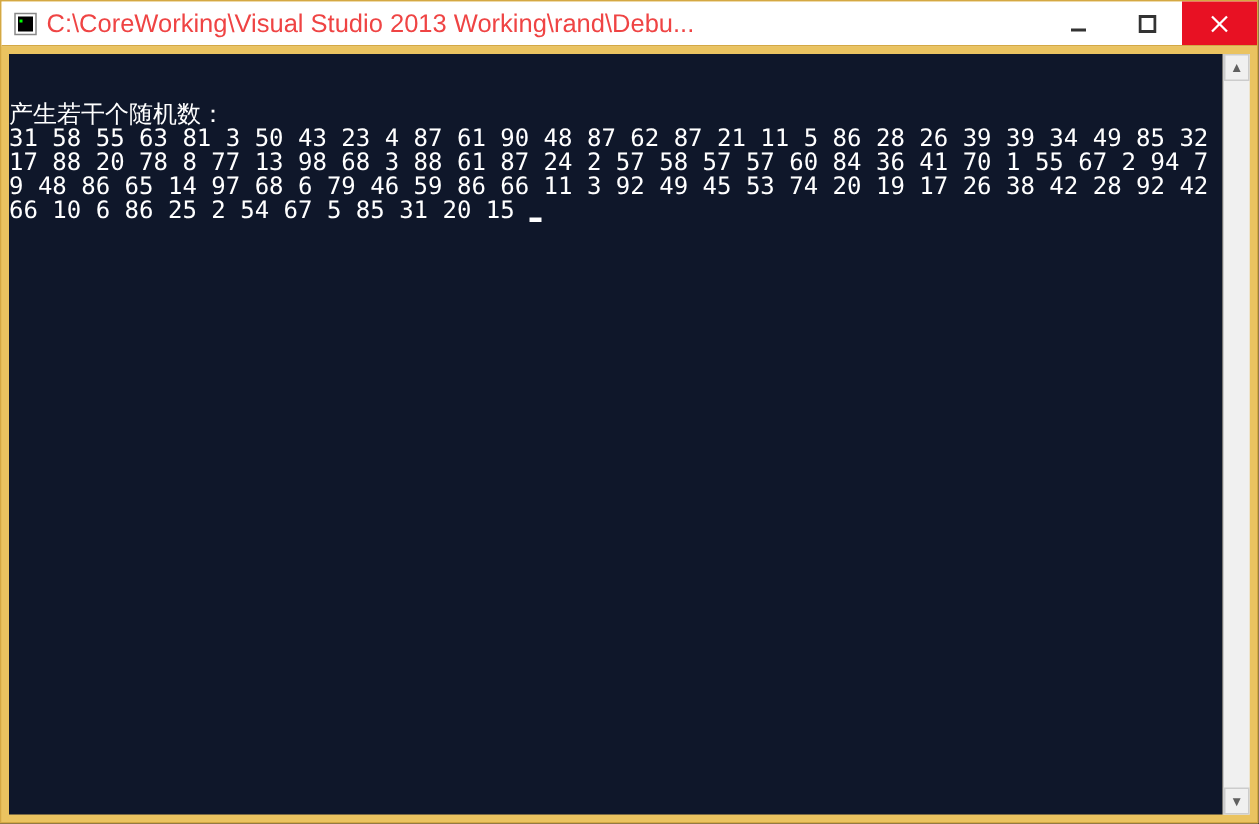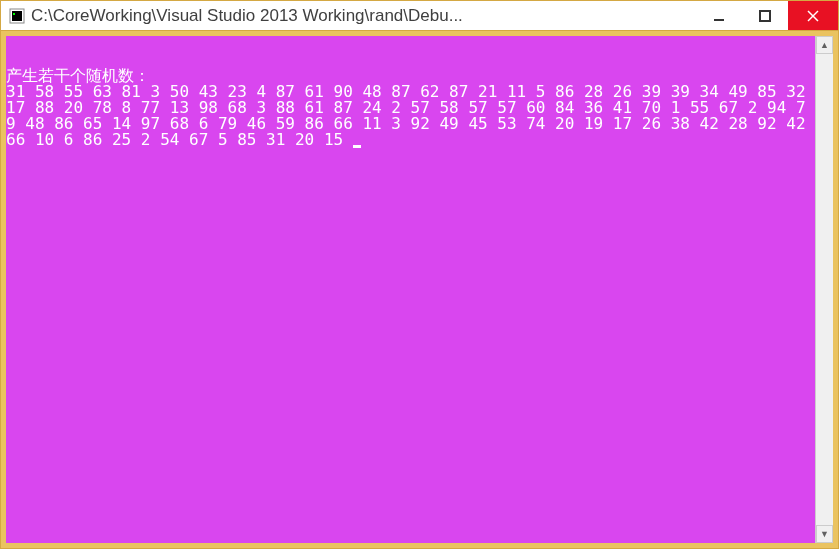--- a/index.html
+++ b/index.html
@@ -33,21 +33,21 @@
       width: 16px;
       height: 16px;
       margin-right: 6px;
       display: inline-flex;
       align-items: center;
       justify-content: center;
     }
     .title-text {
       flex: 1;
       font-size: 17px;
-      color: #404040;
+      color: #ef4444;
       white-space: nowrap;
       overflow: hidden;
       text-overflow: ellipsis;
     }
     .window-controls {
       display: flex;
       height: 100%;
     }
     .win-btn {
       width: 46px;
@@ -68,21 +68,21 @@
       display: block;
     }
     .content-area {
       flex: 1;
       background: #eac360;
       padding: 5px;
       display: flex;
     }
     .console {
       flex: 1;
-      background: #d946ef;
+      background: #0f172a;
       color: #ffffff;
       font-family: 'NSimSun', 'SimSun', 'Consolas', monospace;
       font-size: 16px;
       line-height: 16px;
       padding: 0;
       overflow: hidden;
       white-space: pre-wrap;
       word-break: break-all;
       position: relative;
     }

